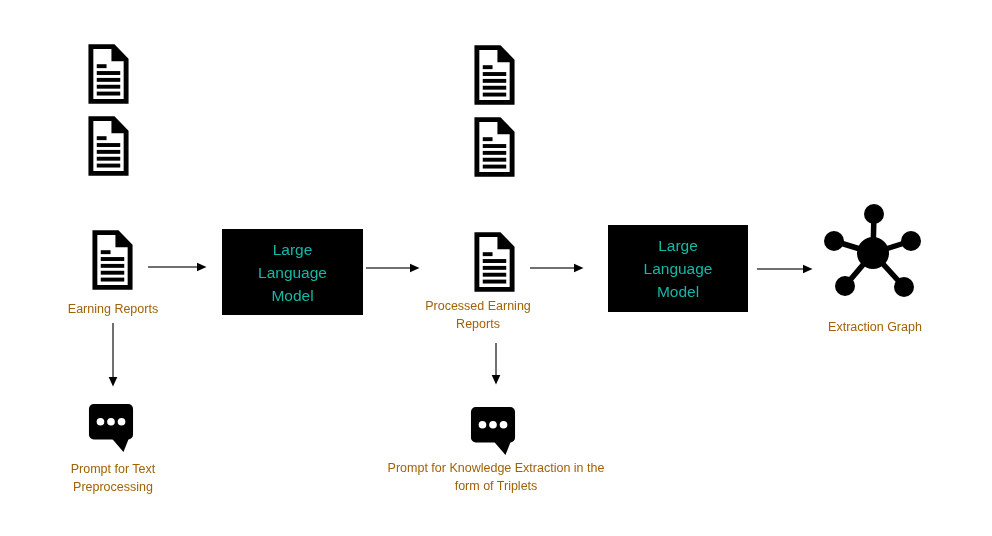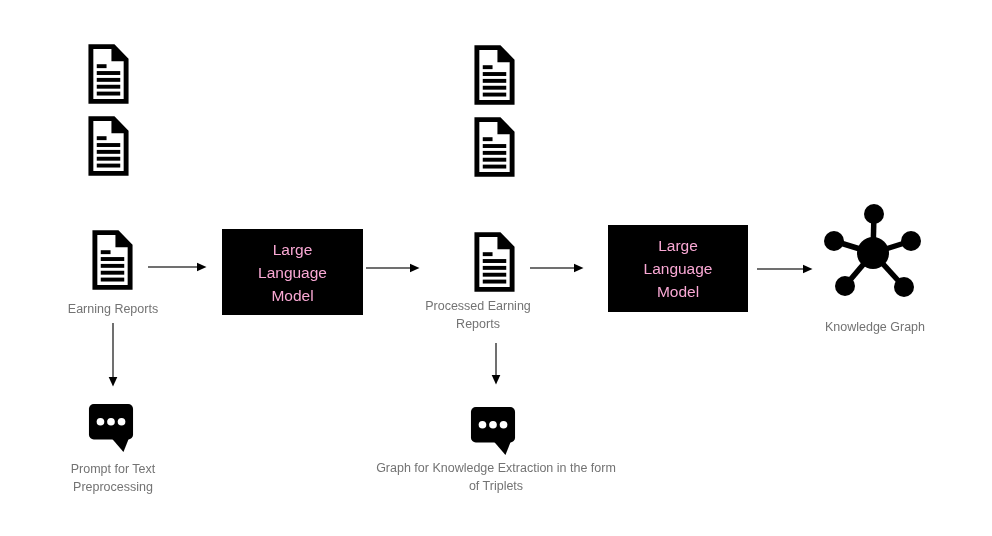--- a/index.html
+++ b/index.html
@@ -31,27 +31,27 @@
     color: #ffffff;
     display: flex;
     align-items: center;
     justify-content: center;
     text-align: center;
   }
   .llm-box .llm-text {
     width: 84px;
     font-size: 15.5px;
     line-height: 23px;
-    color: #f9a8d4;
+    color: #14b8a6;
   }
   .diagram-label {
     position: absolute;
     font-size: 12.5px;
     line-height: 18px;
-    color: #737373;
+    color: #a16207;
     text-align: center;
   }
 </style>
 </head>
 <body>
 
 <div class="canvas">
 
   <svg class="arrow-layer" width="992" height="536" viewBox="0 0 992 536">
     <g>
@@ -170,21 +170,21 @@
         <line x1="50" y1="51" x2="81" y2="85"></line>
       </g>
       <circle cx="50" cy="51" r="16" fill="#000000"></circle>
       <circle cx="51" cy="12" r="10" fill="#000000"></circle>
       <circle cx="11" cy="39" r="10" fill="#000000"></circle>
       <circle cx="88" cy="39" r="10" fill="#000000"></circle>
       <circle cx="22" cy="84" r="10" fill="#000000"></circle>
       <circle cx="81" cy="85" r="10" fill="#000000"></circle>
     </svg>
   </div>
-  <div class="diagram-label" style="left:795px; top:318px; width:160px;">Knowledge Graph</div>
+  <div class="diagram-label" style="left:795px; top:318px; width:160px;">Extraction Graph</div>
 
   <div class="abs" style="left:88px; top:402px;">
     <svg class="bubble-icon" viewBox="0 0 48 52">
       <rect x="1" y="1" width="46" height="37" rx="5" fill="#000000"></rect>
       <path d="M24,36 L43,36 L37,51 Z" fill="#000000"></path>
       <circle cx="13" cy="19.5" r="4" fill="#ffffff"></circle>
       <circle cx="24" cy="19.5" r="4" fill="#ffffff"></circle>
       <circle cx="35" cy="19.5" r="4" fill="#ffffff"></circle>
     </svg>
   </div>
@@ -192,15 +192,15 @@
 
   <div class="abs" style="left:470px; top:405px;">
     <svg class="bubble-icon" viewBox="0 0 48 52">
       <rect x="1" y="1" width="46" height="37" rx="5" fill="#000000"></rect>
       <path d="M24,36 L43,36 L37,51 Z" fill="#000000"></path>
       <circle cx="13" cy="19.5" r="4" fill="#ffffff"></circle>
       <circle cx="24" cy="19.5" r="4" fill="#ffffff"></circle>
       <circle cx="35" cy="19.5" r="4" fill="#ffffff"></circle>
     </svg>
   </div>
-  <div class="diagram-label" style="left:376px; top:459px; width:240px;">Graph for Knowledge Extraction in the form of Triplets</div>
+  <div class="diagram-label" style="left:376px; top:459px; width:240px;">Prompt for Knowledge Extraction in the form of Triplets</div>
 
 </div>
 
 </body></html>

